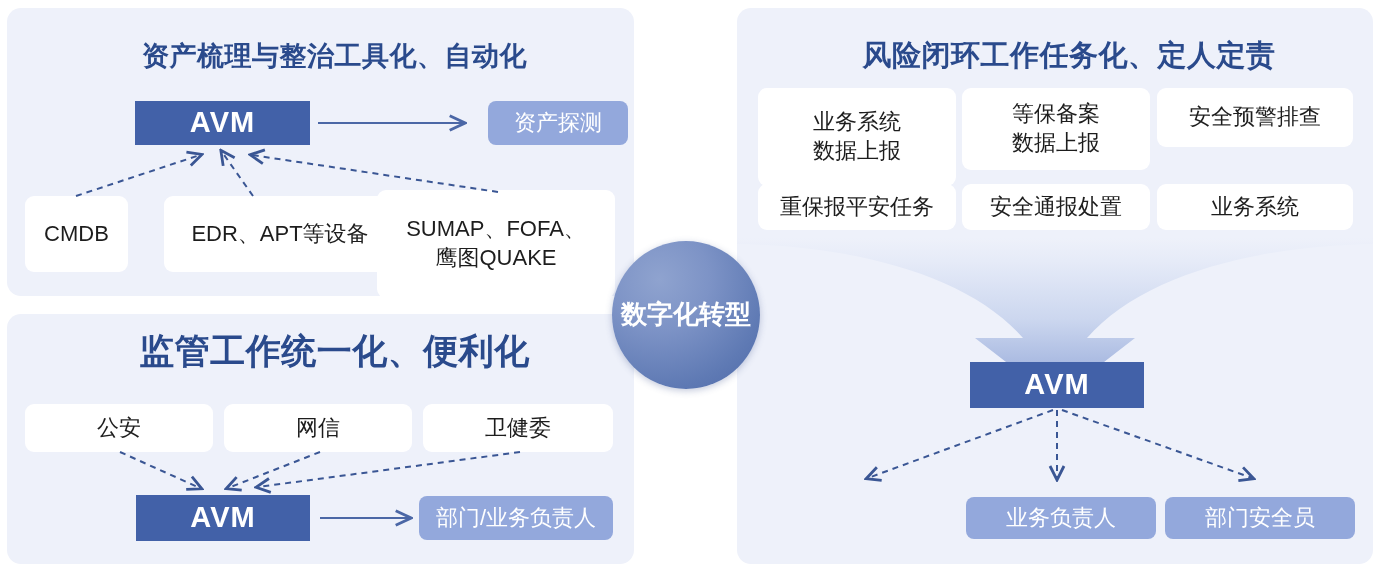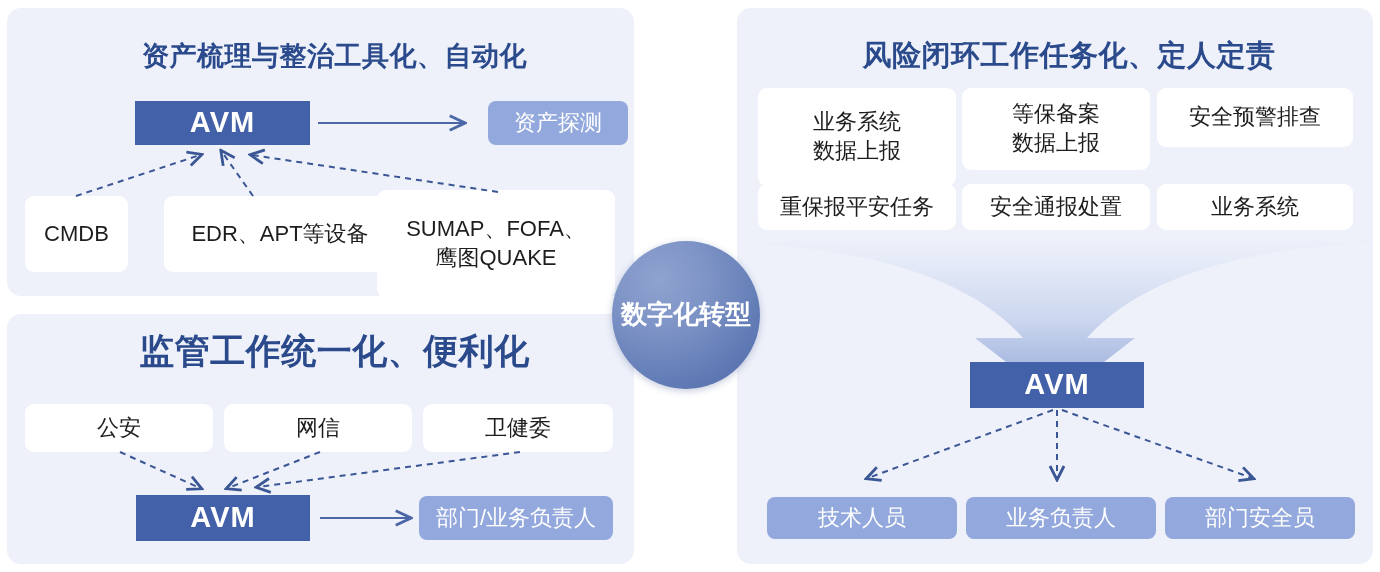--- a/index.html
+++ b/index.html
@@ -209,21 +209,20 @@
     <span>数据上报</span>
   </div>
   <div class="box box-white zabove" style="left:1157px; top:88px; width:196px; height:59px;">安全预警排查</div>
 
   <div class="box box-white zabove" style="left:758px; top:184px; width:198px; height:46px;">重保报平安任务</div>
   <div class="box box-white zabove" style="left:962px; top:184px; width:188px; height:46px;">安全通报处置</div>
   <div class="box box-white zabove" style="left:1157px; top:184px; width:196px; height:46px;">业务系统</div>
 
   <div class="box box-avm zabove" id="risk-avm" style="left:970px; top:362px; width:174px; height:46px;">AVM</div>
 
-  <div class="box box-light zabove" style="left:767px; top:497px; width:190px; height:42px;">技术人员</div>
   <div class="box box-light zabove" style="left:966px; top:497px; width:190px; height:42px;">业务负责人</div>
   <div class="box box-light zabove" style="left:1165px; top:497px; width:190px; height:42px;">部门安全员</div>
 
   <div id="center-circle">
     <span>数字化</span>
     <span>转型</span>
   </div>
 
 </div>
 

